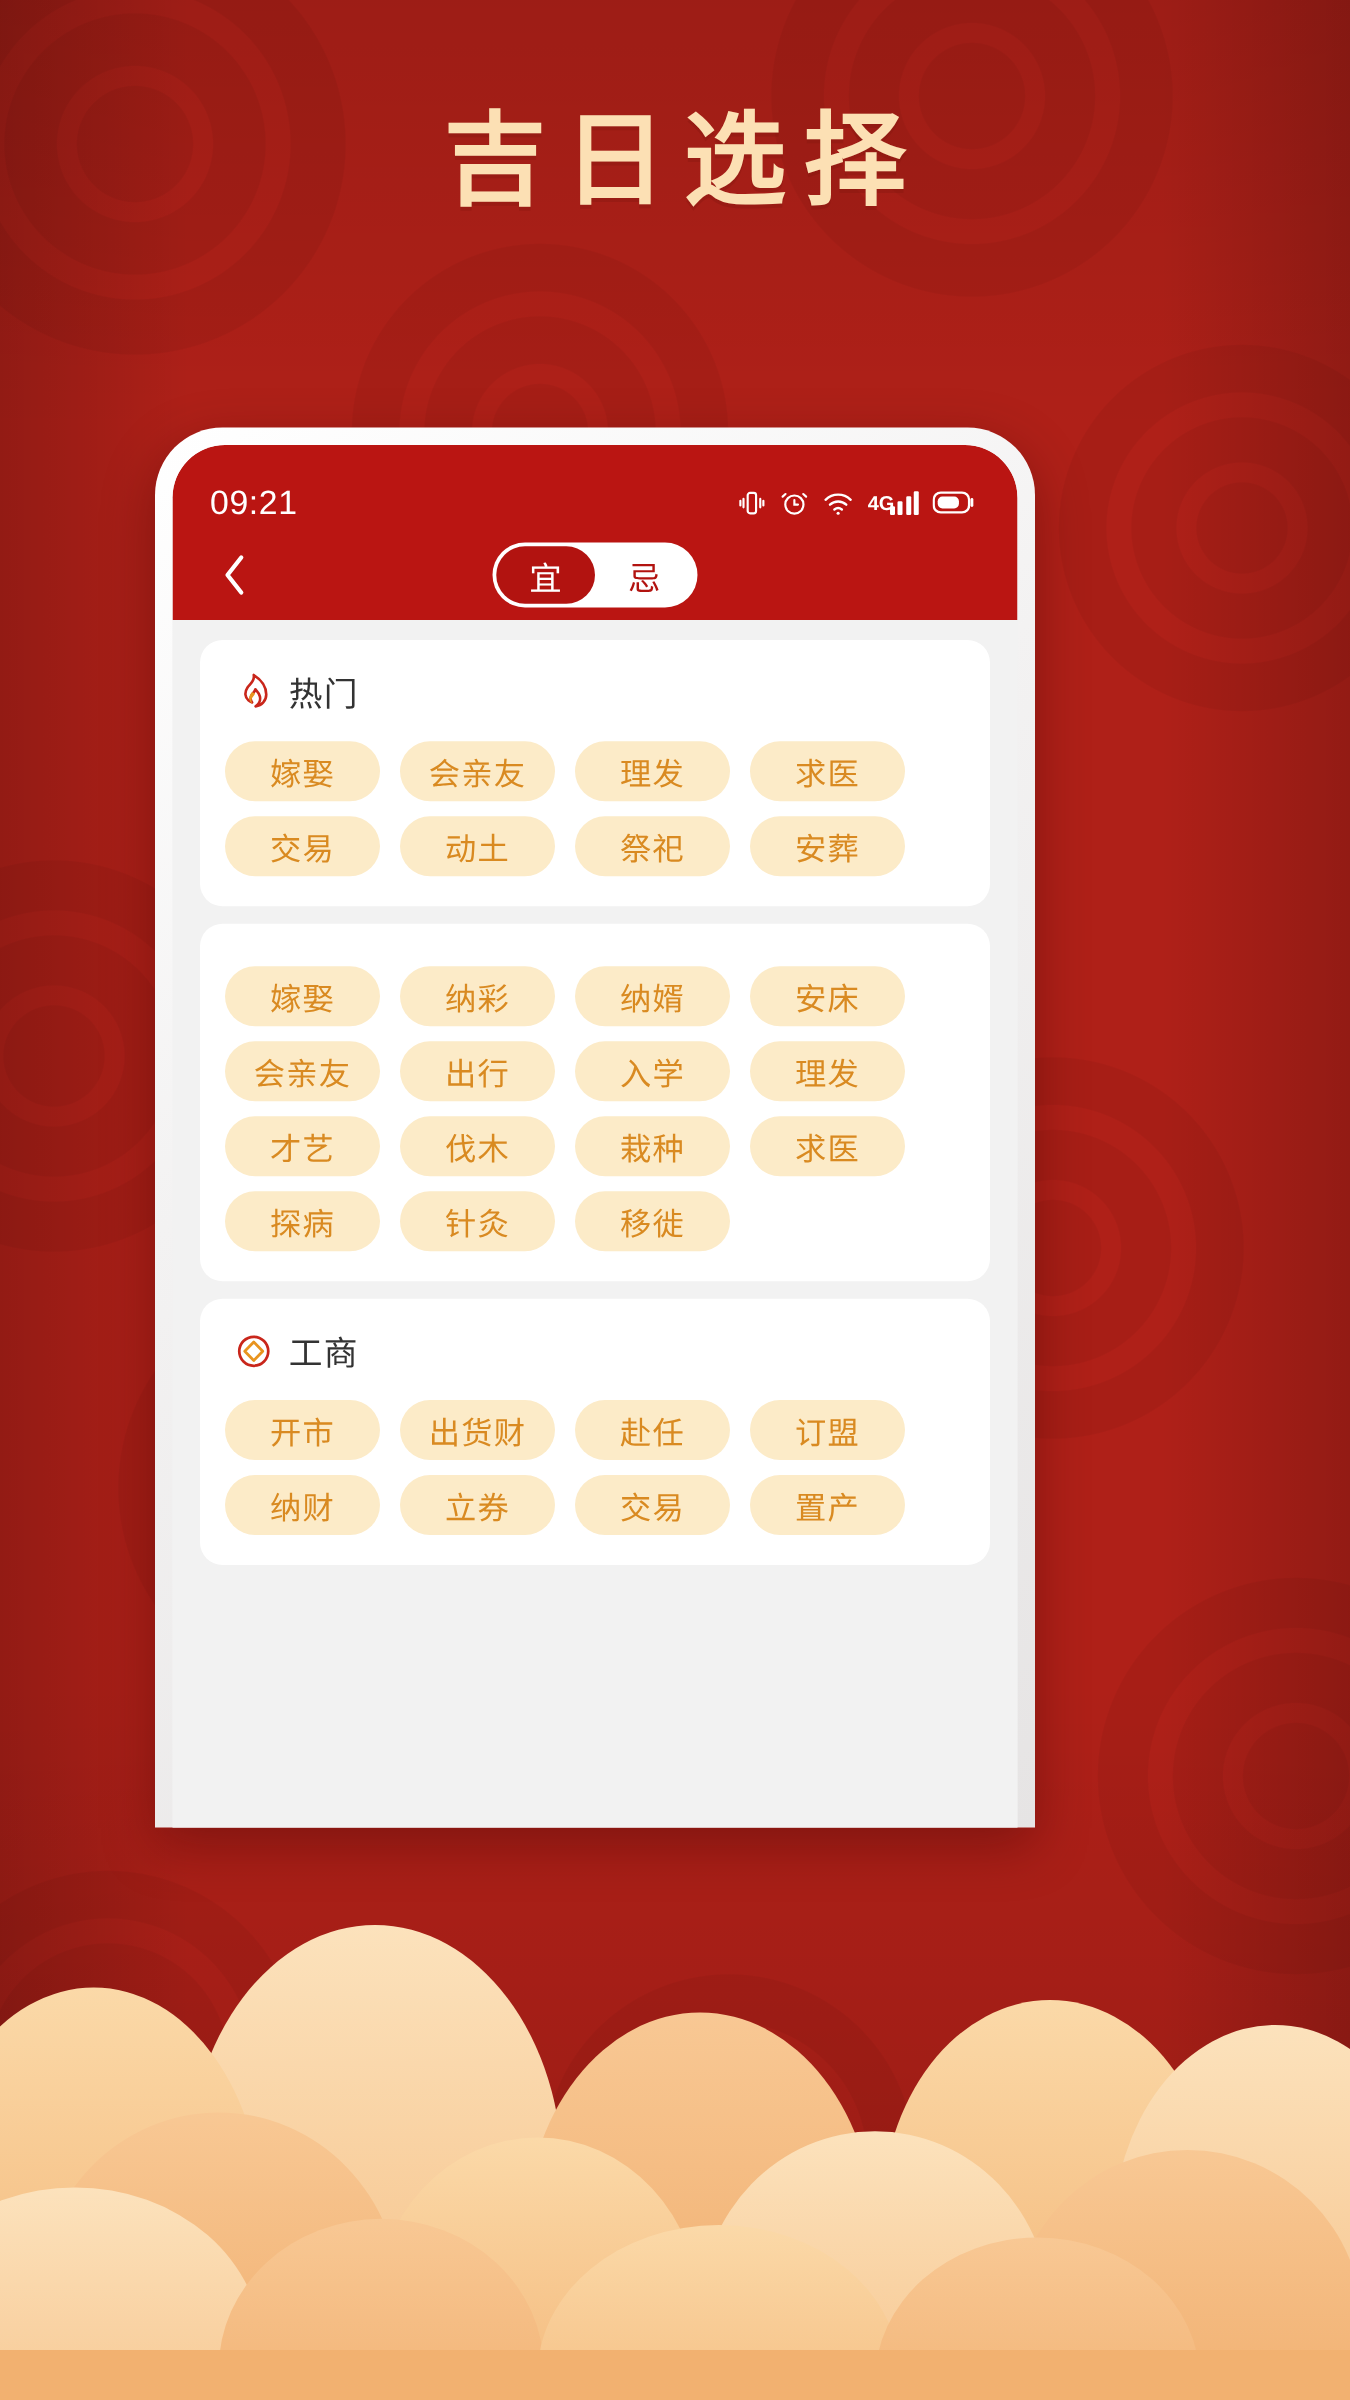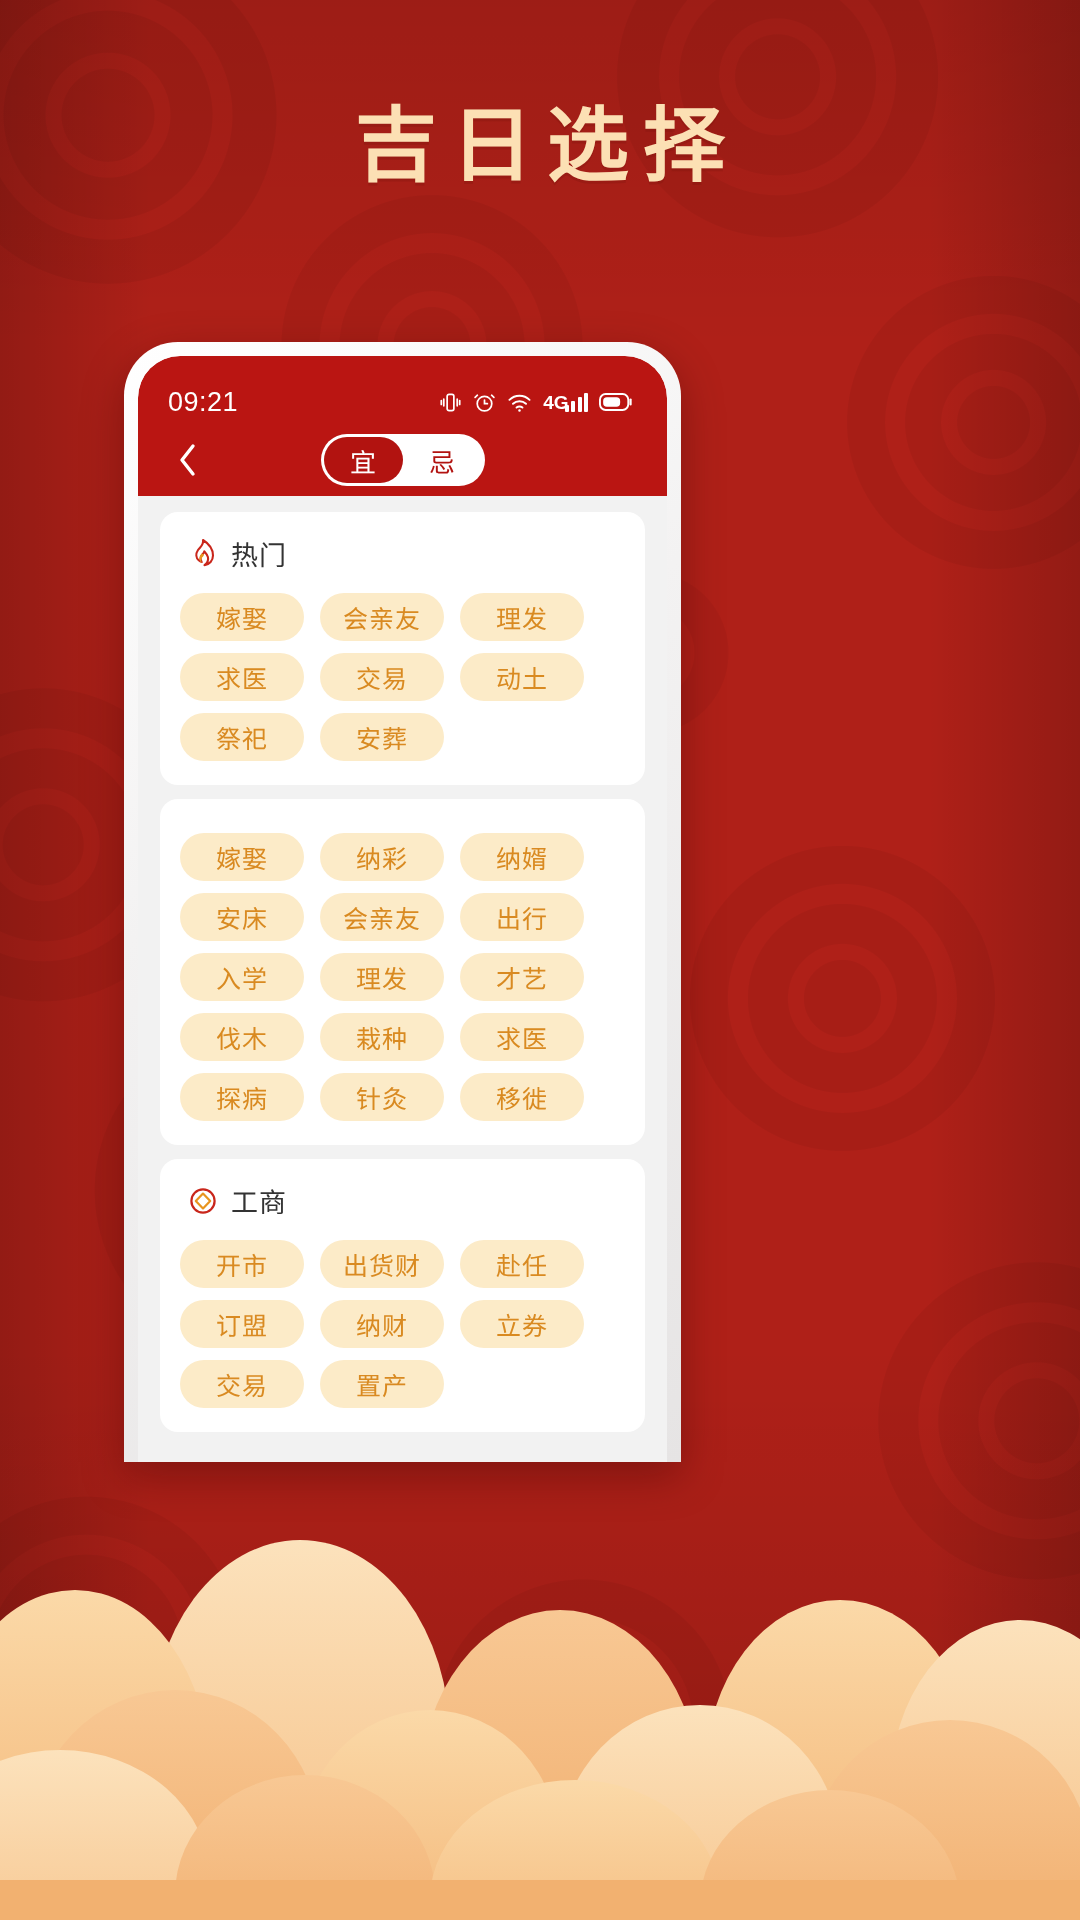--- a/index.html
+++ b/index.html
@@ -33,39 +33,39 @@
   }
   #bg-vignette{
     position:absolute; inset:0;
     background:
       linear-gradient(180deg, rgba(0,0,0,.10) 0%, rgba(0,0,0,0) 18%, rgba(0,0,0,0) 70%, rgba(0,0,0,.14) 100%),
       linear-gradient(90deg, rgba(0,0,0,.16) 0%, rgba(0,0,0,0) 14%, rgba(0,0,0,0) 86%, rgba(0,0,0,.16) 100%);
   }
 
   
   #headline{
-    position:absolute; top:94px; left:0; right:0;
+    position:absolute; top:78px; left:0; right:0;
     text-align:center; z-index:6;
   }
   .head-line{
     color:#FCE0B4;
     font-family:"DejaVu Sans","Liberation Sans",sans-serif;
     font-weight:700;
     font-size:82px;
     line-height:104px;
     letter-spacing:14px;
     text-indent:14px;
     text-shadow:0 3px 0 rgba(120,18,12,.25);
   }
 
   
   #phone{
     position:absolute;
     left:124px; top:342px;
-    width:557px; height:1120px;
+    width:704px; height:1120px;
     background:linear-gradient(145deg,#ffffff 0%,#f3f2f2 40%,#e6e4e4 100%);
     border-radius:54px 54px 0 0;
     padding:14px 14px 0 14px;
     box-shadow:0 14px 42px rgba(60,6,4,.38);
     z-index:5;
   }
   #screen{
     width:100%; height:100%;
     background:#F2F2F2;
     border-radius:42px 42px 0 0;
@@ -81,21 +81,21 @@
   }
   #status-bar{
     height:44px;
     display:flex; align-items:center; justify-content:space-between;
     padding:0 34px 0 30px;
     color:#fff;
   }
   #status-time{ font-size:27px; font-weight:500; letter-spacing:.5px;}
   #status-icons{ display:flex; align-items:center; gap:11px; }
   .sicon{ display:block; }
-  #net-type{ font-size:19px; font-weight:700; line-height:1; margin-right:-6px; }
+  #net-type{ font-size:16px; font-weight:700; line-height:1; margin-right:-6px; }
   .net-wrap{ display:flex; align-items:flex-end; gap:2px; }
   .bars{ display:flex; align-items:flex-end; gap:2.5px; height:19px;}
   .bars i{ display:block; width:4px; background:#fff; border-radius:1px;}
   .bars i:nth-child(1){height:7px;}
   .bars i:nth-child(2){height:11px;}
   .bars i:nth-child(3){height:15px;}
   .bars i:nth-child(4){height:19px;}
 
   #nav-bar{
     height:72px;

